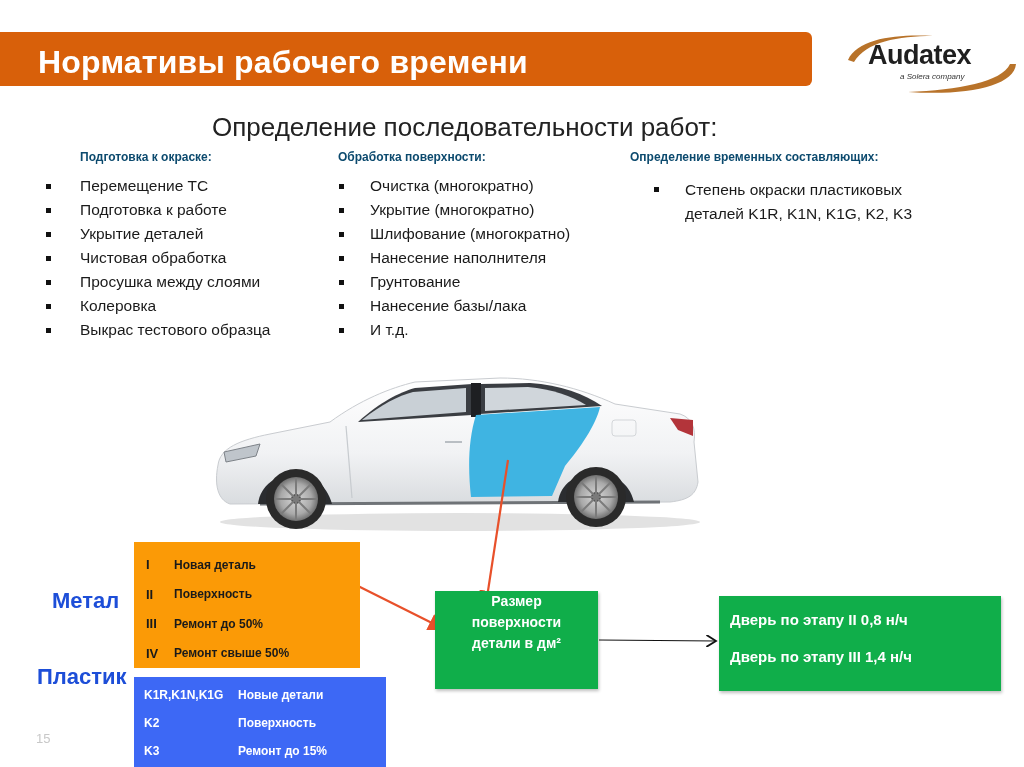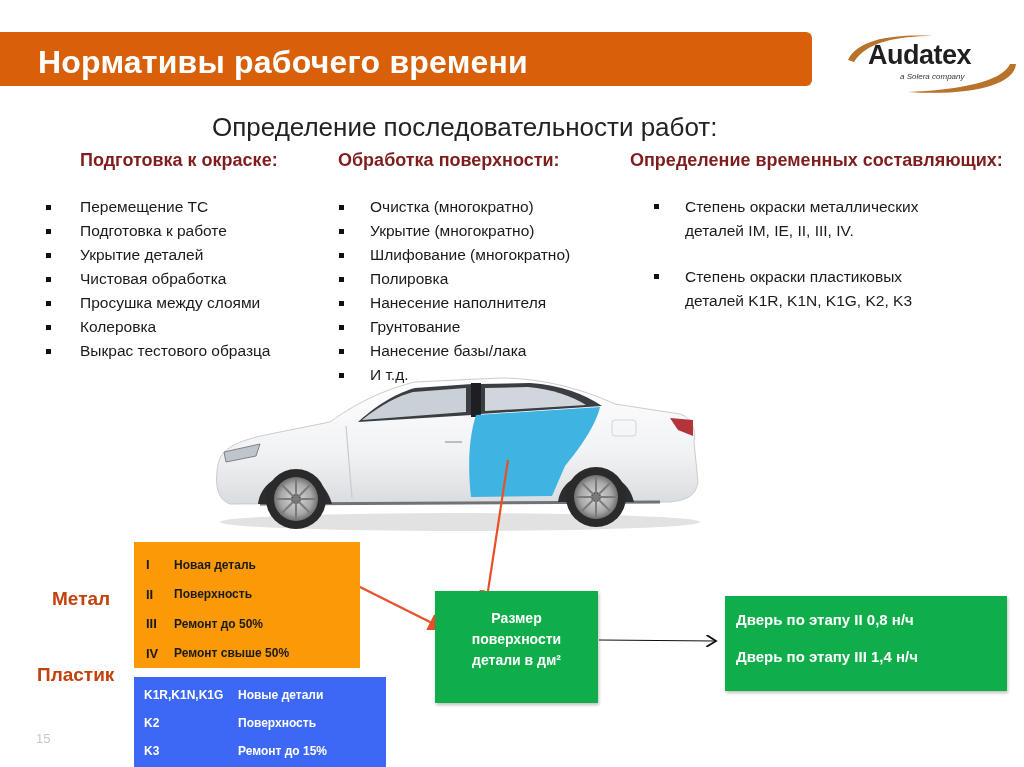--- a/index.html
+++ b/index.html
@@ -25,21 +25,21 @@
       position: absolute; left: 62px; top: 42px;
       font-size: 8px; color: #333; font-style: italic;
     }
 
     .section-heading {
       position: absolute; left: 212px; top: 112px;
       font-size: 26px; color: #222;
     }
 
     .col { position: absolute; }
-    .col-title { font-size: 18px; font-weight: bold; color: #7f1d1d; margin-bottom: 24px; white-space: nowrap; }
+    .col-title { font-size: 12px; font-weight: bold; color: #0c4a6e; margin-bottom: 10px; white-space: nowrap; }
     .col ul { list-style: none; }
     .col li { position: relative; font-size: 15.5px; line-height: 24px; color: #1a1a1a; white-space: nowrap; }
     .col li .bullet {
       position: absolute; width: 5px; height: 5px; background: #111; top: 10px;
     }
 
     #col1 { left: 80px; top: 150px; }
     #col1 .col-title { margin-left: 0; }
     #col1 li { padding-left: 0; }
     #col1 li .bullet { left: -34px; }
@@ -48,21 +48,21 @@
     #col2 ul { margin-left: 32px; }
     #col2 li .bullet { left: -31px; }
 
     #col3 { left: 630px; top: 150px; }
     #col3 ul { margin-left: 55px; margin-top: 14px; }
     #col3 li { white-space: normal; width: 240px; margin-bottom: 22px; line-height: 24px; }
     #col3 li .bullet { left: -31px; top: 9px; }
 
     .car-wrap { position: absolute; left: 200px; top: 370px; width: 510px; height: 170px; }
 
-    .side-label { position: absolute; font-size: 19px; font-weight: bold; color: #c2410c; }
+    .side-label { position: absolute; font-size: 22px; font-weight: bold; color: #1d4ed8; }
     #label-metal { left: 52px; top: 588px; }
     #label-plastic { left: 37px; top: 664px; }
 
     .metal-box {
       position: absolute; left: 134px; top: 542px; width: 226px; height: 126px;
       background: #fb9a06;
       padding: 8px 0 0 12px;
     }
     .metal-row { display: flex; font-size: 12px; font-weight: bold; color: #1a1a1a; height: 29.5px; align-items: center; }
     .metal-row .roman { width: 28px; font-size: 13px; }
@@ -71,33 +71,31 @@
       position: absolute; left: 134px; top: 677px; width: 252px; height: 90px;
       background: #3d68f5;
       padding: 4px 0 0 10px;
     }
     .plastic-row { display: flex; font-size: 12px; font-weight: bold; color: #ffffff; height: 28px; align-items: center; }
     .plastic-row .code { width: 94px; }
 
     .slide-num { position: absolute; left: 36px; top: 731px; font-size: 13px; color: #c8c8c8; }
 
     .size-box {
-      position: absolute; left: 435px; top: 591px; width: 163px; height: 112px;
+      position: absolute; left: 435px; top: 591px; width: 163px; height: 98px;
       background: #10ae4a; color: #ffffff;
       font-size: 14px; font-weight: bold; text-align: center; line-height: 21px;
-      padding-top: 17px;
       box-shadow: 1px 2px 3px rgba(0,0,0,0.25);
     }
     .result-box {
       position: absolute; left: 719px; top: 596px; width: 282px; height: 95px;
       background: #10ae4a; color: #ffffff;
       font-size: 15px; font-weight: bold;
       padding: 15px 0 0 11px;
       box-shadow: 1px 2px 3px rgba(0,0,0,0.25);
-      margin-left: 6px;
     }
     .result-box div { height: 37px; }
 
     .arrows { position: absolute; left: 0; top: 0; pointer-events: none; }
   </style>
 </head>
 <body>
 
 <div class="header-bar"></div>
 <div class="header-title">Нормативы рабочего времени</div>
@@ -125,32 +123,30 @@
     <li><span class="bullet"></span><span>Выкрас тестового образца</span></li>
   </ul>
 </div>
 
 <div class="col" id="col2">
   <div class="col-title">Обработка поверхности:</div>
   <ul>
     <li><span class="bullet"></span><span>Очистка (многократно)</span></li>
     <li><span class="bullet"></span><span>Укрытие (многократно)</span></li>
     <li><span class="bullet"></span><span>Шлифование (многократно)</span></li>
-    <li><span class="bullet"></span><span>Полировка</span></li>
     <li><span class="bullet"></span><span>Нанесение наполнителя</span></li>
     <li><span class="bullet"></span><span>Грунтование</span></li>
     <li><span class="bullet"></span><span>Нанесение базы/лака</span></li>
     <li><span class="bullet"></span><span>И т.д.</span></li>
   </ul>
 </div>
 
 <div class="col" id="col3">
   <div class="col-title">Определение временных составляющих:</div>
   <ul>
-    <li><span class="bullet"></span><span>Степень окраски металлических деталей IM, IE, II, III, IV.</span></li>
     <li><span class="bullet"></span><span>Степень окраски пластиковых деталей K1R, K1N, K1G, K2, K3</span></li>
   </ul>
 </div>
 
 <div class="car-wrap">
   <svg width="510" height="170" viewBox="0 0 510 170">
     <defs>
       <linearGradient id="body" x1="0" y1="0" x2="0" y2="1">
         <stop offset="0" stop-color="#ffffff"></stop>
         <stop offset="0.6" stop-color="#f1f2f4"></stop>

